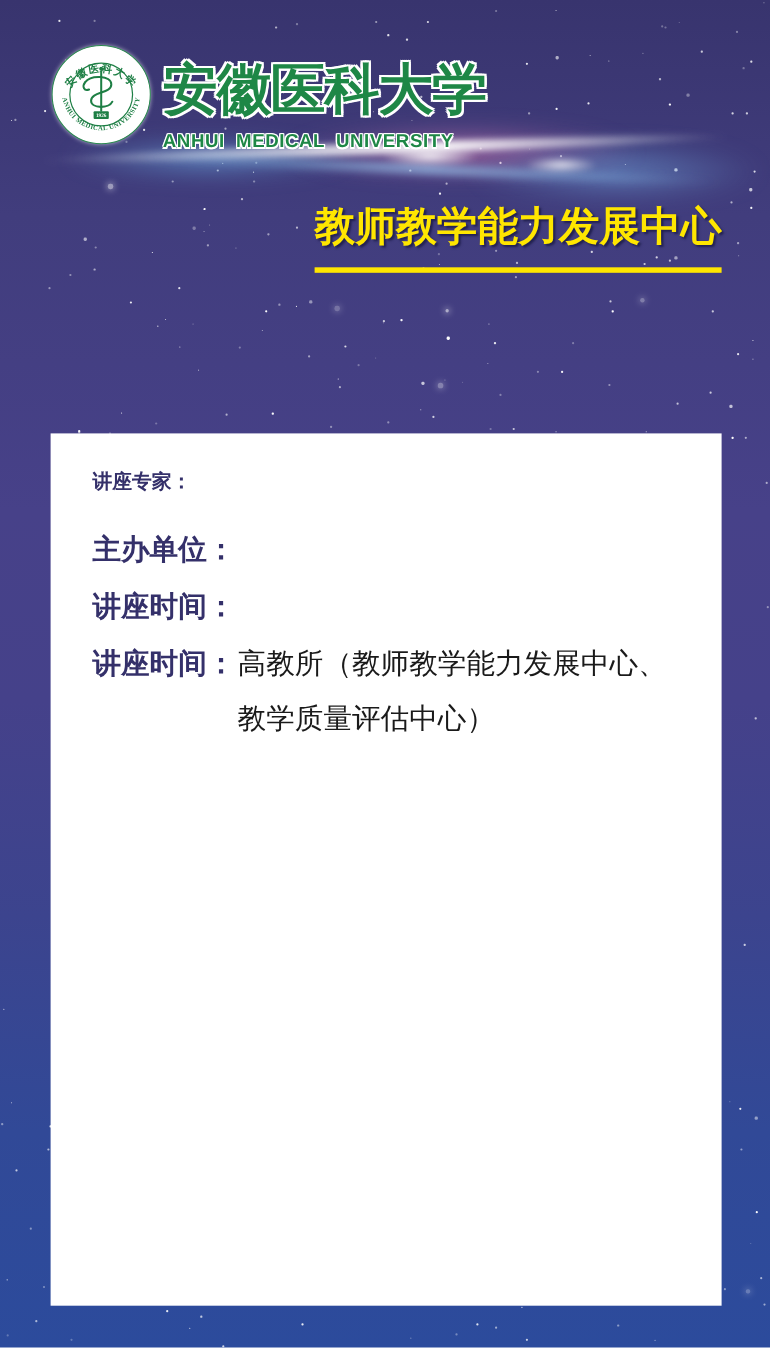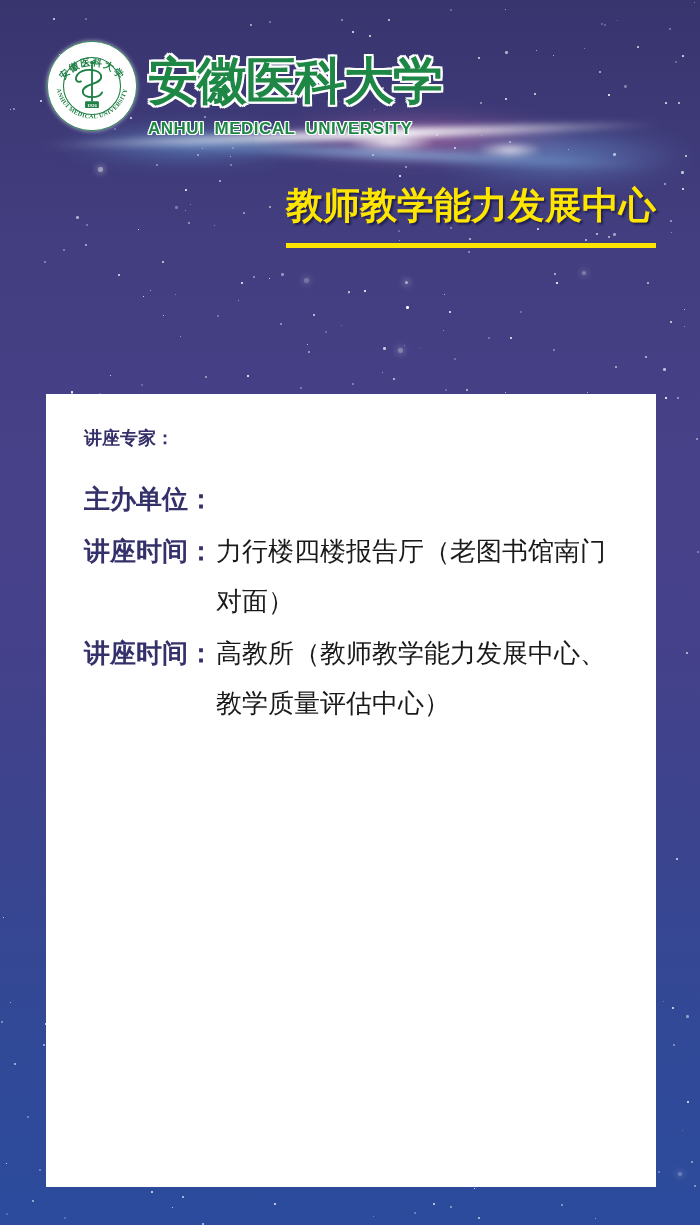--- a/index.html
+++ b/index.html
@@ -491,21 +491,20 @@
 
   <div class="card">
     <div class="expert-label">讲座专家：</div>
 
     <div class="info">
       <div class="info-row">
         <span class="info-label">主办单位：</span>
       </div>
       <div class="info-row">
         <span class="info-label">讲座时间：</span>
-        <span class="info-value">力行楼四楼报告厅（老图书馆南门对面）</span>
       </div>
       <div class="info-row">
         <span class="info-label">讲座时间：</span>
         <span class="info-value">高教所（教师教学能力发展中心、教学质量评估中心）</span>
       </div>
 
     </div>
   </div>
 
 </div>

